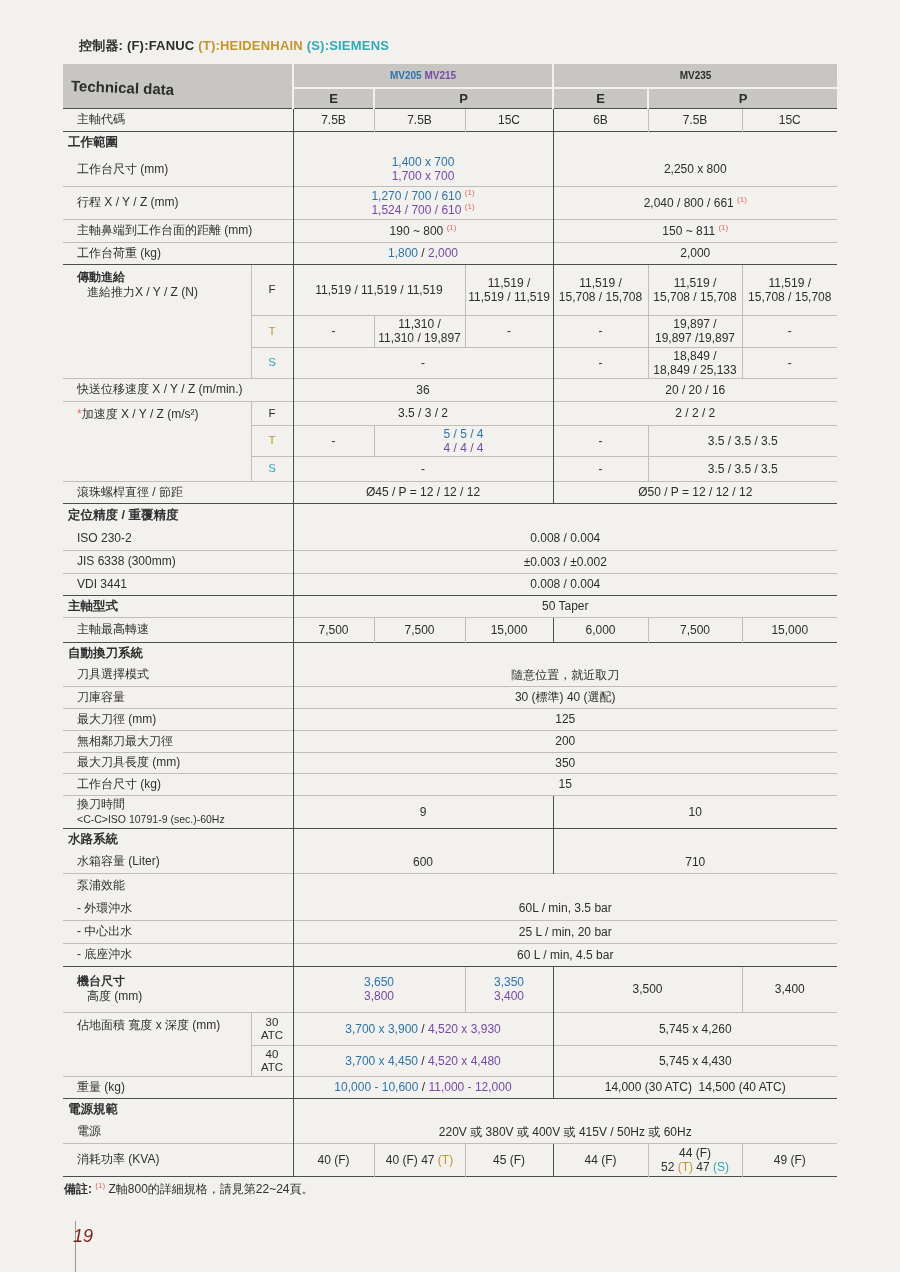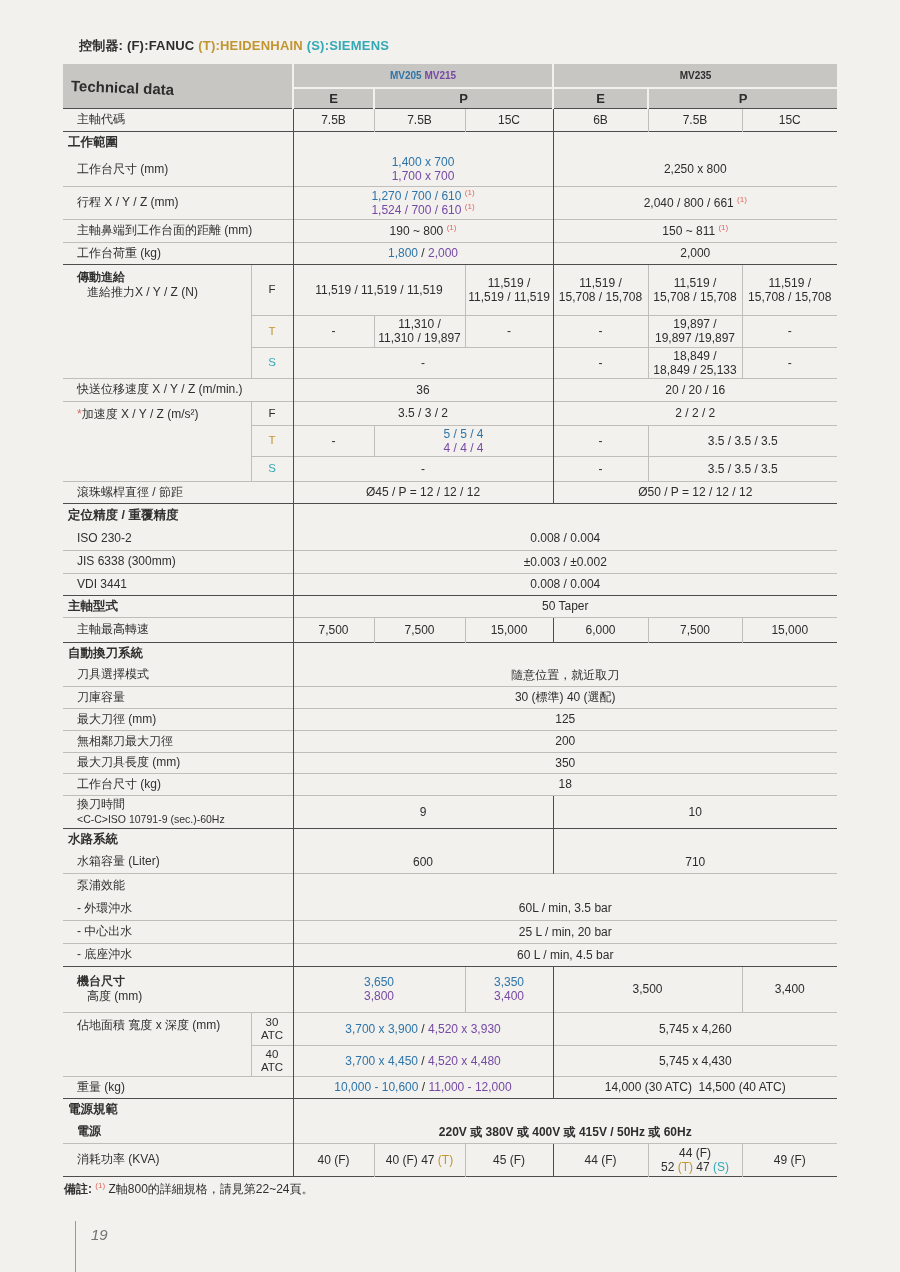--- a/index.html
+++ b/index.html
@@ -52,22 +52,22 @@
   td.lbl.vtop { vertical-align: top; padding-top: 5px; }
   td.sub { font-size: 11.5px; line-height: 13px; }
   .bl-d { border-left: 1px solid var(--border_dark, #4d4d4d); }
   .bl-l { border-left: 1px solid var(--border_light, #c0beba); }
   tr.t-d > td { border-top: 1px solid var(--border_dark, #4d4d4d); }
   tr.t-l > td { border-top: 1px solid var(--border_light, #c0beba); }
 
   .notes { position: absolute; left: 64px; top: 1180px; font-size: 12px; line-height: 18px; color: #2f2f2f; }
   .pagebar { position: absolute; left: 75px; top: 1221px; width: 1px; height: 51px; background: #9c9a97; }
   .pageno {
-    position: absolute; left: 91px; top: 1226px;
-    font-size: 15px; font-style: italic; color: #737373;
+    position: absolute; left: 73px; top: 1226px;
+    font-size: 18px; font-style: italic; color: #7f1d1d;
   }
 </style>
 </head>
 <body>
 
 <div class="title"><span>控制器: </span><span>(F):FANUC </span><span class="c-gold">(T):HEIDENHAIN </span><span class="c-teal">(S):SIEMENS</span></div>
 
 <table class="spec">
   <colgroup>
     <col style="width:188px">
@@ -413,21 +413,21 @@
         </td>
         <td class="val bl-d" colspan="6">
           <div class="ln">350</div>
         </td>
       </tr>
       <tr class="t-l" style="height: 22px;">
         <td class="lbl" colspan="2" rowspan="1">
           <div class="ln">工作台尺寸 (kg)</div>
         </td>
         <td class="val bl-d" colspan="6">
-          <div class="ln">18</div>
+          <div class="ln">15</div>
         </td>
       </tr>
       <tr class="t-l" style="height: 33px;">
         <td class="lbl" colspan="2" rowspan="1">
           <div class="ln">換刀時間</div>
           <div class="ln"><span class="sm">&lt;C-C&gt;ISO 10791-9 (sec.)-60Hz</span></div>
         </td>
         <td class="val bl-d" colspan="3">
           <div class="ln">9</div>
         </td>
@@ -540,21 +540,21 @@
         <td class="val bl-d" colspan="3">
           <div class="ln">14,000 (30 ATC)&nbsp;&nbsp;14,500 (40 ATC)</div>
         </td>
       </tr>
       <tr class="t-d" style="height: 23px;">
         <td class="lbl sec" colspan="2" rowspan="1">
           <div class="ln">電源規範</div>
         </td>
         <td class="val bl-d" colspan="6"></td>
       </tr>
-      <tr style="height: 22px; font-weight: bold;">
+      <tr style="height: 22px;">
         <td class="lbl" colspan="2" rowspan="1">
           <div class="ln">電源</div>
         </td>
         <td class="val bl-d" colspan="6">
           <div class="ln">220V 或 380V 或 400V 或 415V / 50Hz 或 60Hz</div>
         </td>
       </tr>
       <tr class="t-l" style="height: 33px;">
         <td class="lbl" colspan="2" rowspan="1">
           <div class="ln">消耗功率 (KVA)</div>

